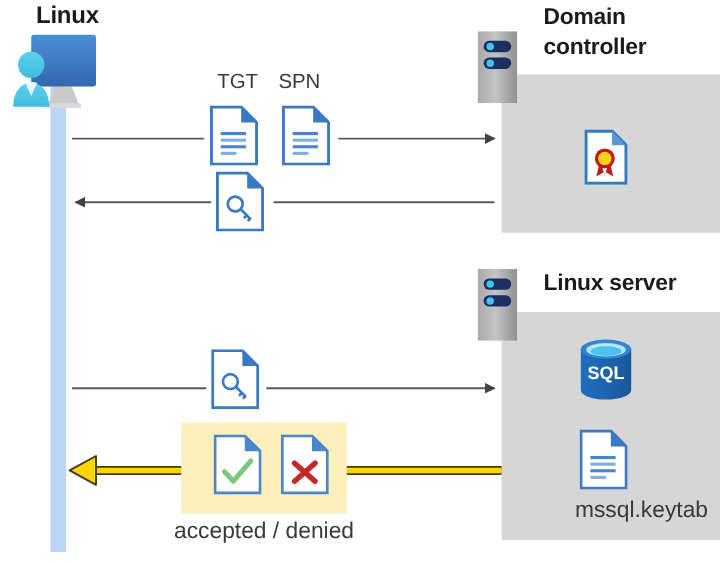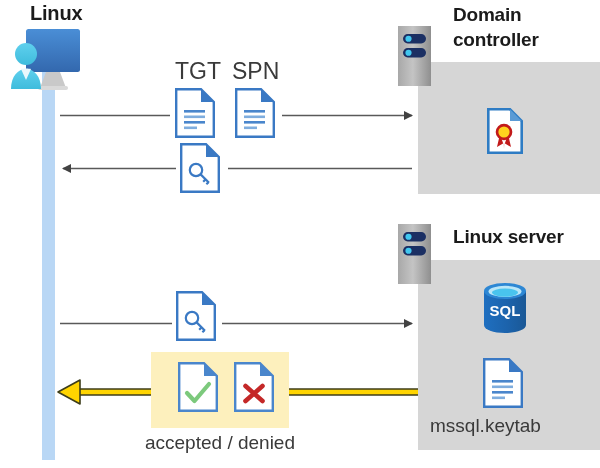--- a/index.html
+++ b/index.html
@@ -42,24 +42,24 @@
   #doc-spn{left:235px;top:88px;}
   #doc-key1{left:180px;top:143px;}
   #doc-key2{left:176px;top:291px;}
   #doc-accept{left:178px;top:362px;}
   #doc-deny{left:234px;top:362px;}
   #doc-keytab{left:483px;top:358px;}
   #doc-cert{left:487px;top:108px;}
   #sql-icon{left:482px;top:282px;width:46px;height:52px;}
 
   
-  .caption{color:#3a3a3a;font-size:23px;}
+  .caption{color:#3a3a3a;font-size:17px;}
   #lbl-tgt{left:174px;top:58px;width:48px;text-align:center;}
   #lbl-spn{left:232px;top:58px;width:50px;text-align:left;}
-  #lbl-keytab{left:430px;top:415px;width:160px;text-align:left;font-size:19px;color:#3a3a3a;}
+  #lbl-keytab{left:430px;top:415px;width:160px;text-align:right;font-size:19px;color:#3a3a3a;}
   #lbl-accdeny{left:120px;top:432px;width:200px;text-align:center;font-size:19px;color:#3a3a3a;}
 
   
   #highlight{left:151px;top:352px;width:138px;height:76px;background:#fdf0bd;}
 
   
   #arrows{left:0;top:0;width:600px;height:468px;}
 </style>
 </head>
 <body>

